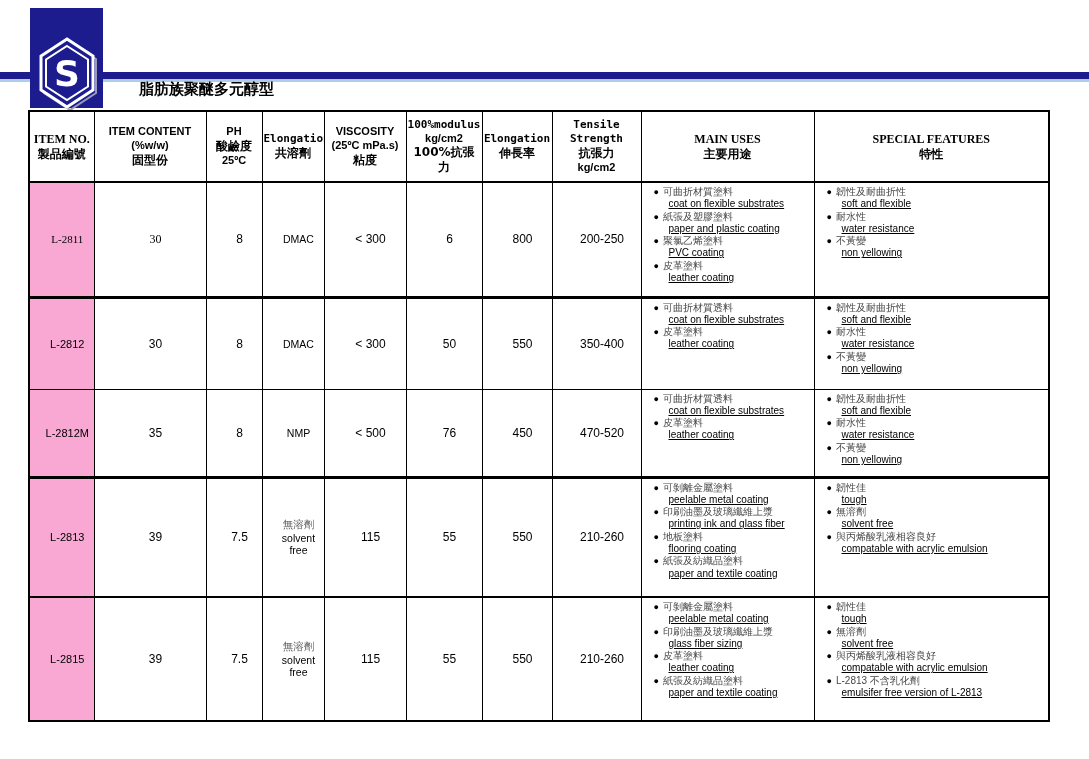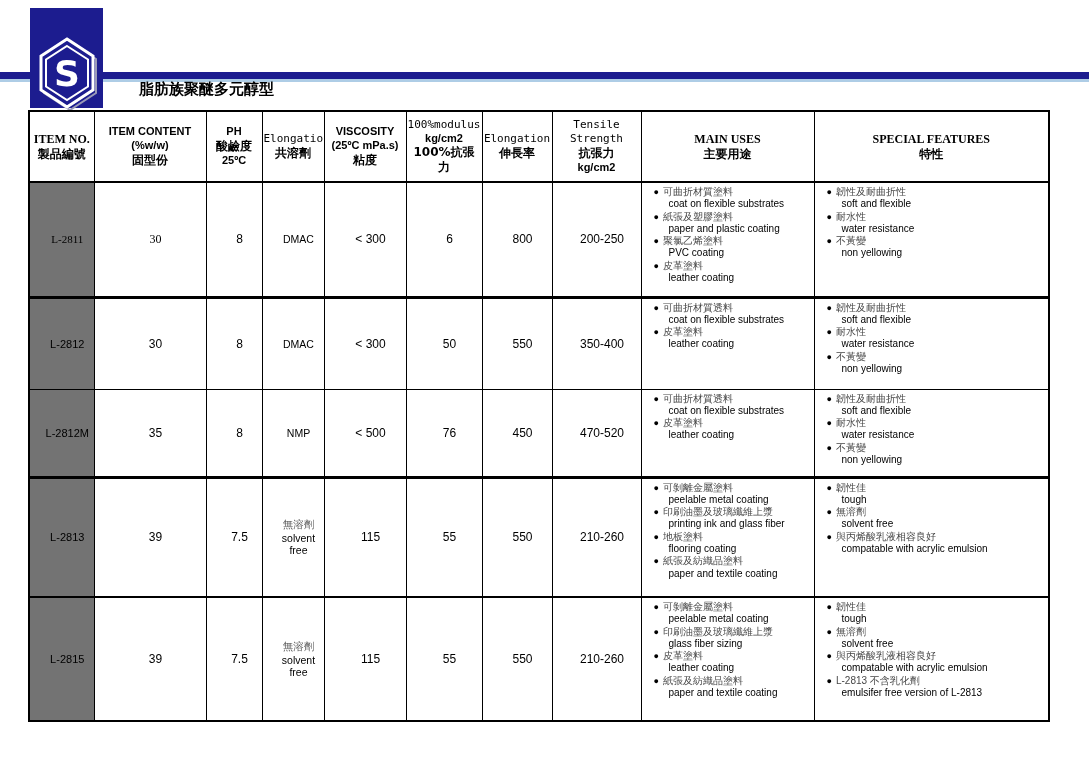--- a/index.html
+++ b/index.html
@@ -35,35 +35,35 @@
   table.product th,table.product td{border:1px solid #000;overflow:hidden;padding-left:12px;}
   table.product thead th{border-bottom:2px solid #000;background:#fff;vertical-align:middle;padding:2px 1px;}
   tr.bt1>td{border-top:1px solid #000;}
   tr.bt2>td{border-top:2px solid #000;}
   tr.bt3>td{border-top:3px solid #000;}
 
   
   .hl{display:block;line-height:1.25;}
   .rb{font-family:"Liberation Serif",serif;font-weight:bold;font-size:12px;}
   .sb{font-family:"Liberation Sans",sans-serif;font-weight:bold;font-size:11px;}
-  .mo{font-family:"DejaVu Sans Mono",monospace;font-weight:normal;font-size:11px;}
+  .mo{font-family:"DejaVu Sans Mono",monospace;font-weight:bold;font-size:11px;}
   .zh{font-family:"DejaVu Sans",sans-serif;font-weight:bold;font-size:12px;}
 
   
   td.c{text-align:center;vertical-align:middle;font-size:12px;}
-  td.item{background:#737373;text-align:center;vertical-align:middle;font-size:11px;}
+  td.item{background:#f9a8d4;text-align:center;vertical-align:middle;font-size:11px;}
   .serif-sm{font-family:"Liberation Serif",serif;font-size:10.5px;}
   .zhv{font-size:10.5px;color:#555;}
   .vn{font-size:10.5px;}
 
   td.uses{vertical-align:top;text-align:left;padding:3px 2px 0 5px;font-size:10px;line-height:12.3px;}
   .bl{white-space:nowrap;}
   .bu{font-size:9px;margin-right:4px;}
   .zt{color:#474747;}
-  .el{margin-left:15px;color:#000;white-space:nowrap;}
+  .el{margin-left:15px;color:#000;white-space:nowrap;text-decoration:underline;}
 </style>
 </head>
 <body>
 
 <div class="page">
 
   <div class="band-dark"></div>
   <div class="band-light"></div>
 
   <div class="logo-block">

